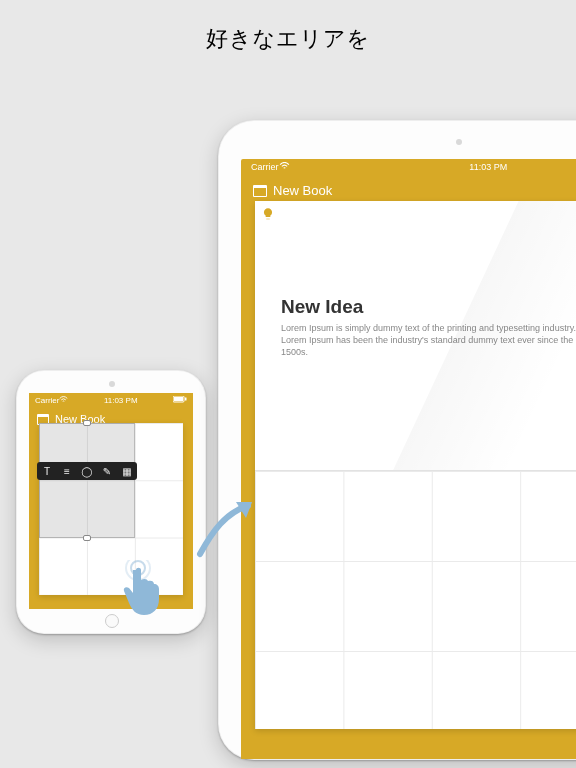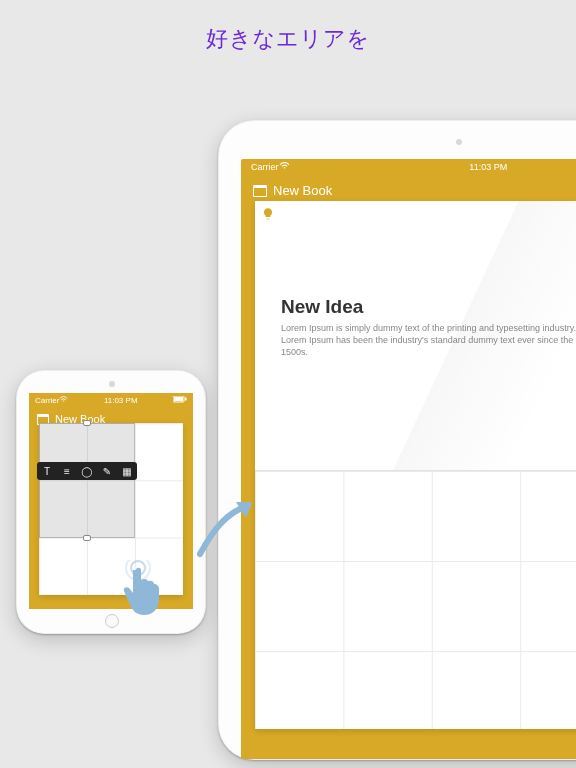--- a/index.html
+++ b/index.html
@@ -6,21 +6,21 @@
   html, body { width: 576px; height: 768px; overflow: hidden; }
   body {
     background: #e8e8e8;
     font-family: -apple-system, "Helvetica Neue", Arial, sans-serif;
     position: relative;
   }
   .headline {
     position: absolute;
     top: 24px; left: 0; right: 0;
     text-align: center;
-    color: #6d28d9;
+    color: #000000;
     font-weight: 200;
     font-size: 22px;
     line-height: 1.35;
     letter-spacing: 1px;
   }
 
   
   .ipad {
     position: absolute;
     background: #fdfdfd;

